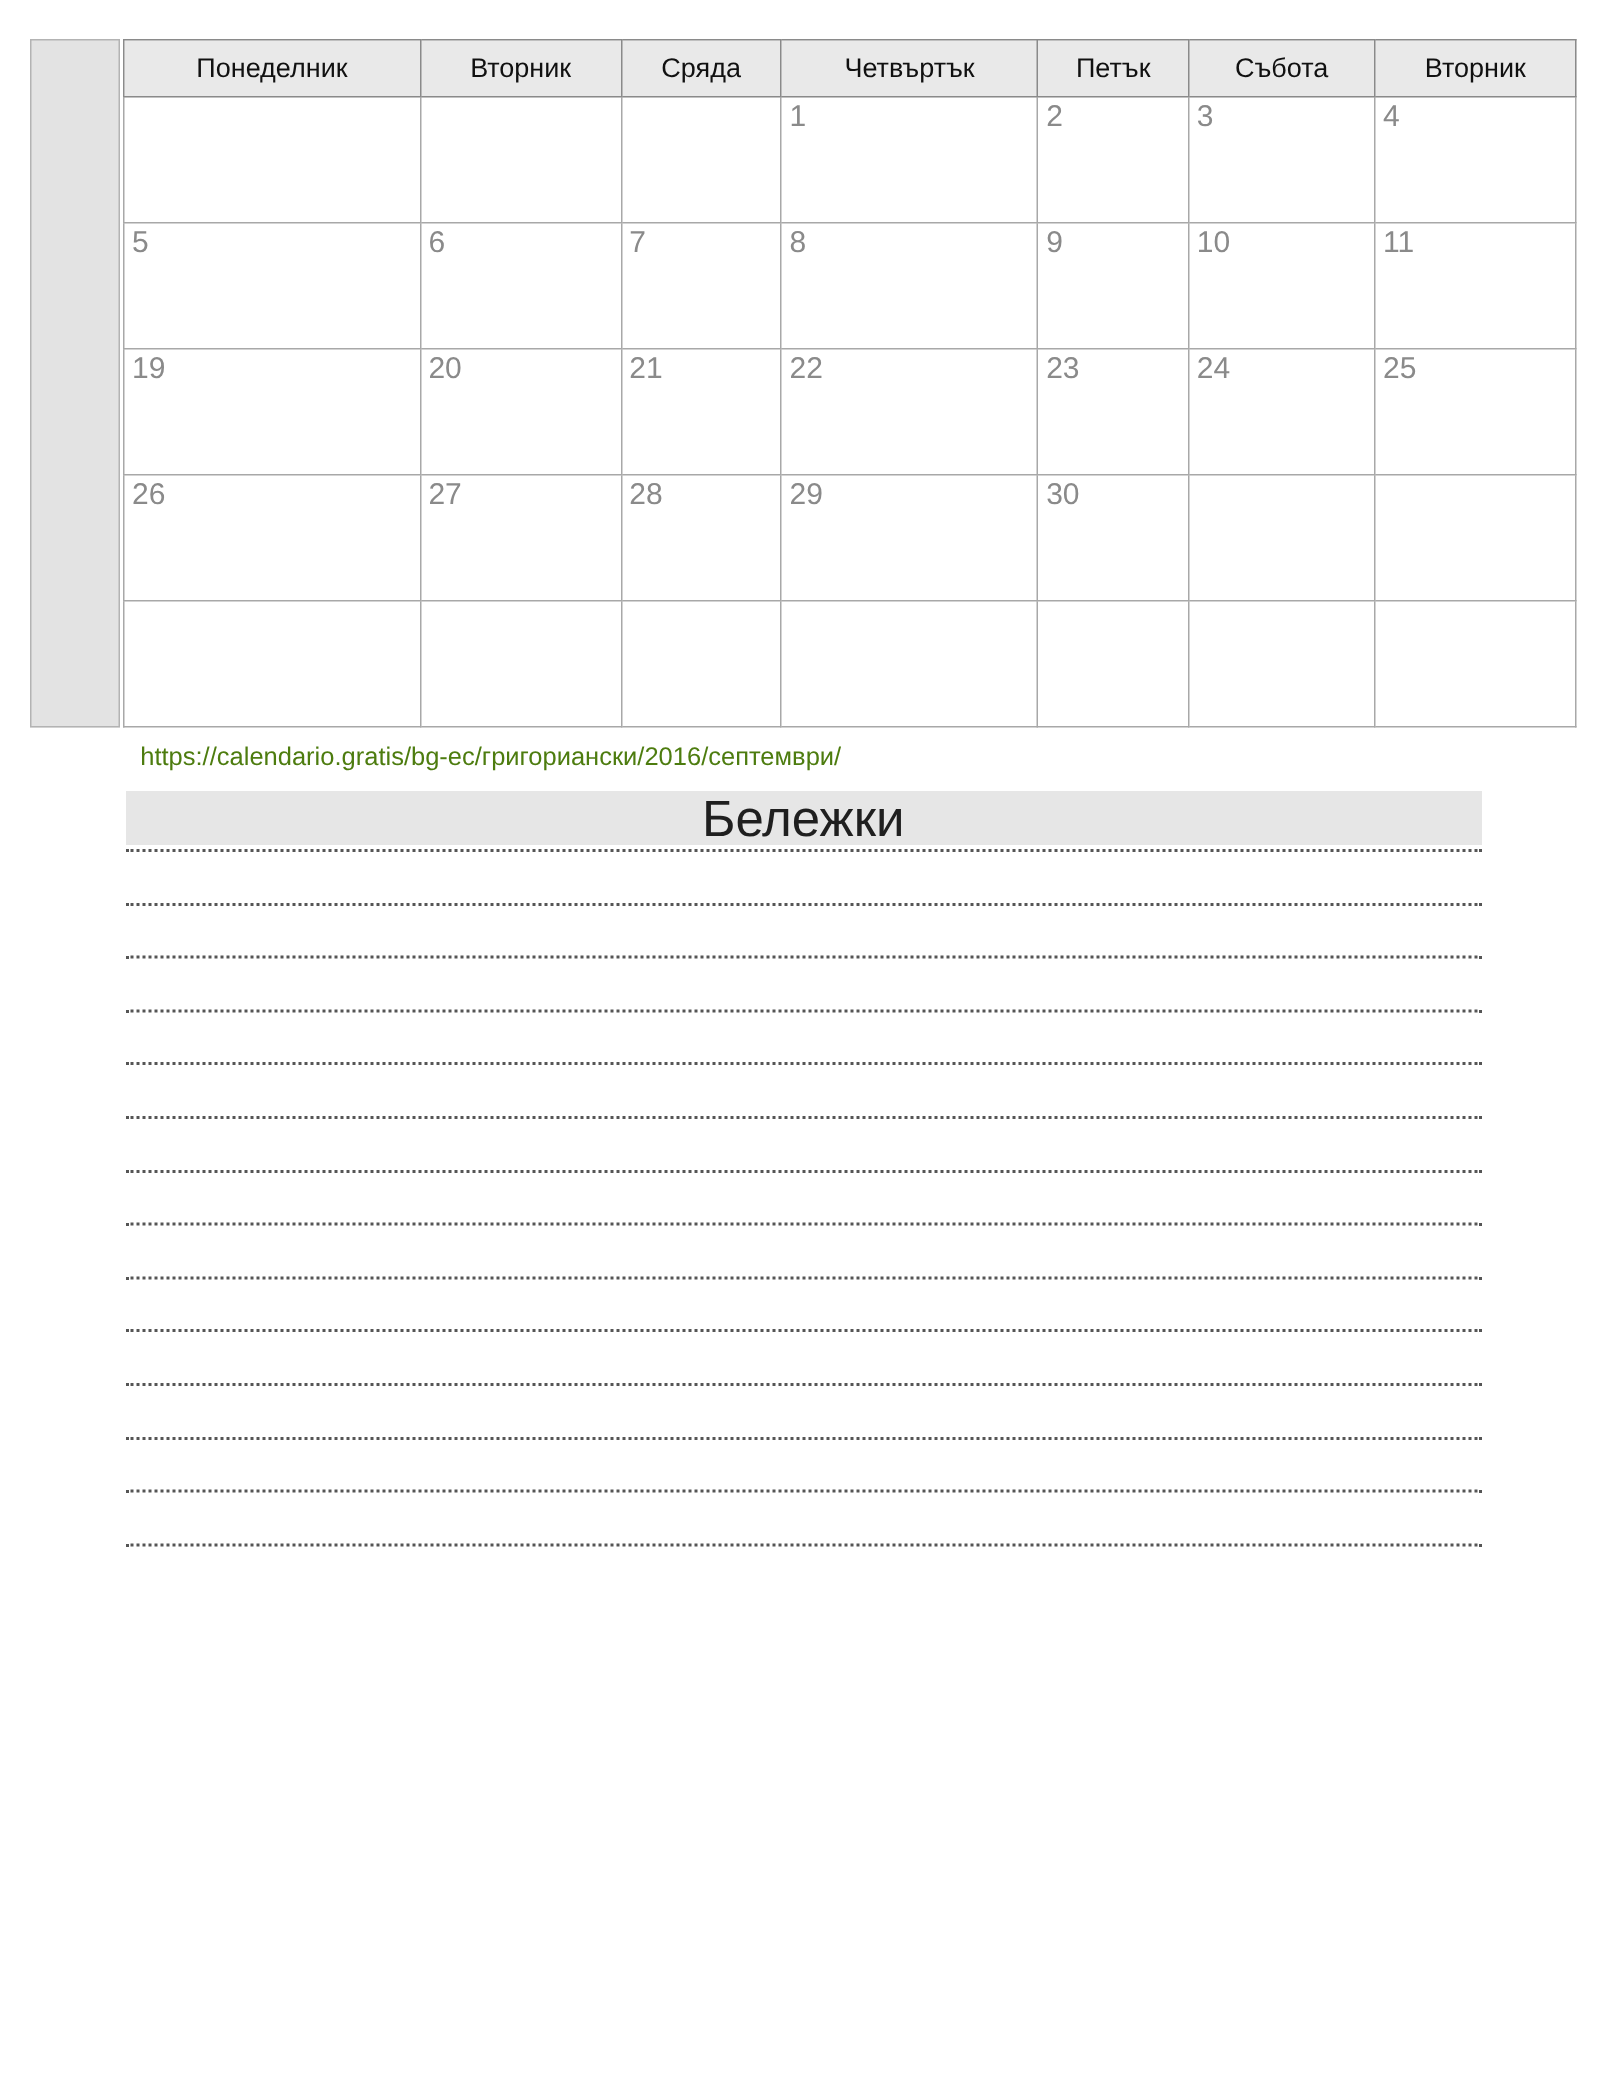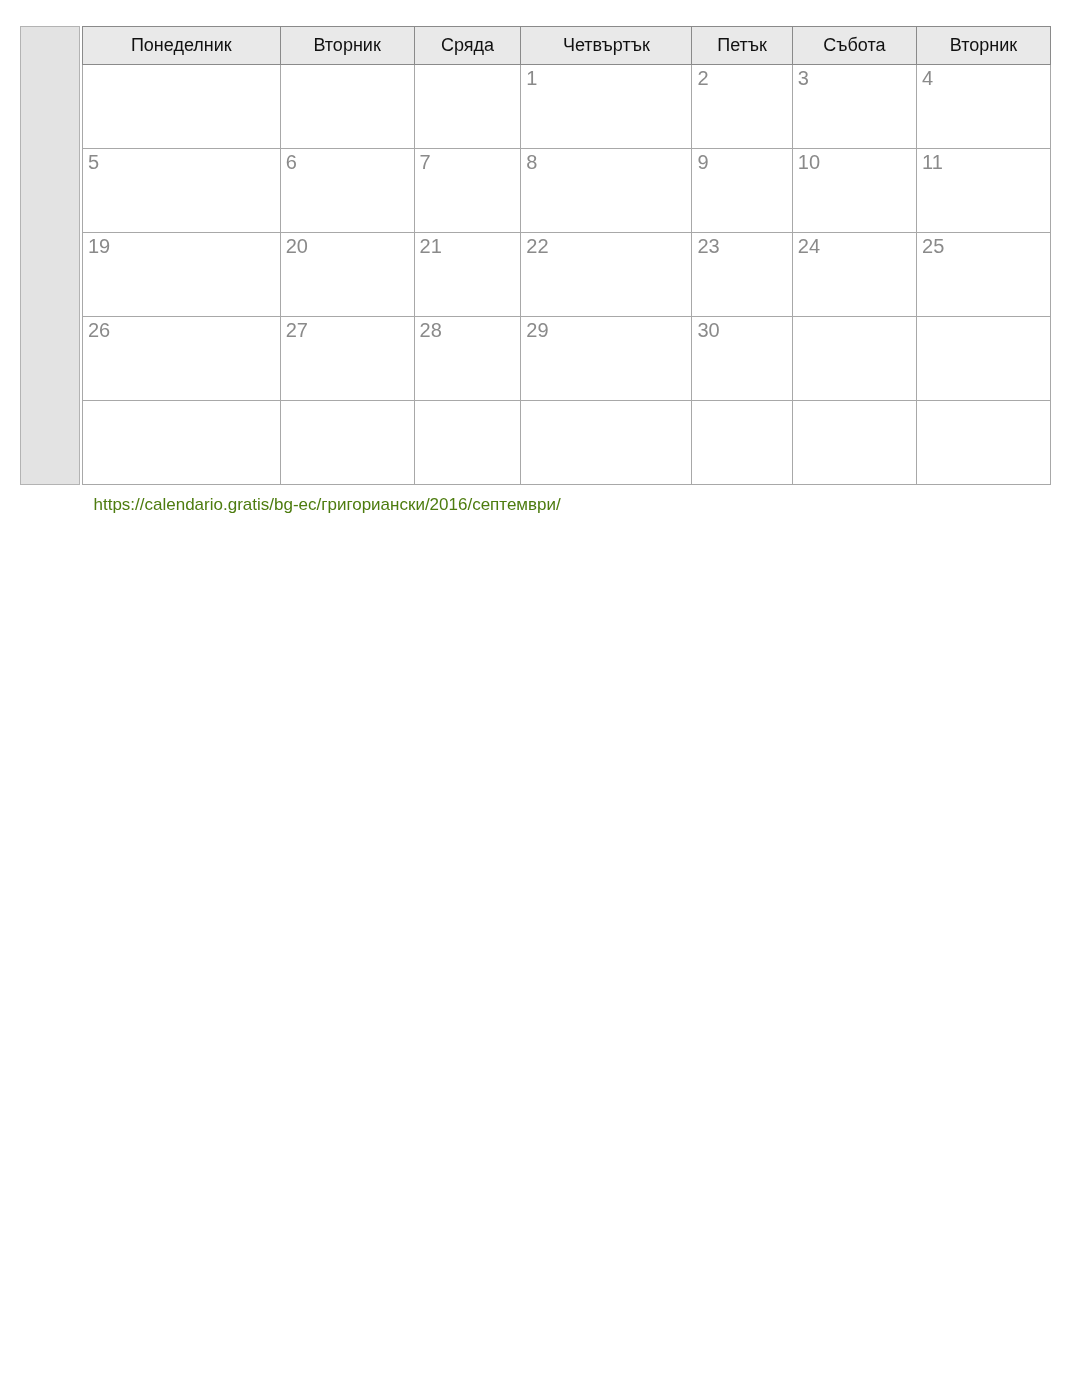--- a/index.html
+++ b/index.html
@@ -158,14 +158,34 @@
             <td></td>
             <td></td>
             <td></td>
           </tr>
         </tbody>
     </table>
   </div>
 
   <div class="source-url">https://calendario.gratis/bg-ec/григориански/2016/септември/</div>
 
+  <div class="notes">
+    <div class="notes-header">
+      <span class="bar">Бележки</span>
+    </div>
+    <div id="notes-lines">
+        <div class="note-line"></div>
+        <div class="note-line"></div>
+        <div class="note-line"></div>
+        <div class="note-line"></div>
+        <div class="note-line"></div>
+        <div class="note-line"></div>
+        <div class="note-line"></div>
+        <div class="note-line"></div>
+        <div class="note-line"></div>
+        <div class="note-line"></div>
+        <div class="note-line"></div>
+        <div class="note-line"></div>
+        <div class="note-line"></div>
+      </div>
+  </div>
 
 </div>
 
 </body></html>

